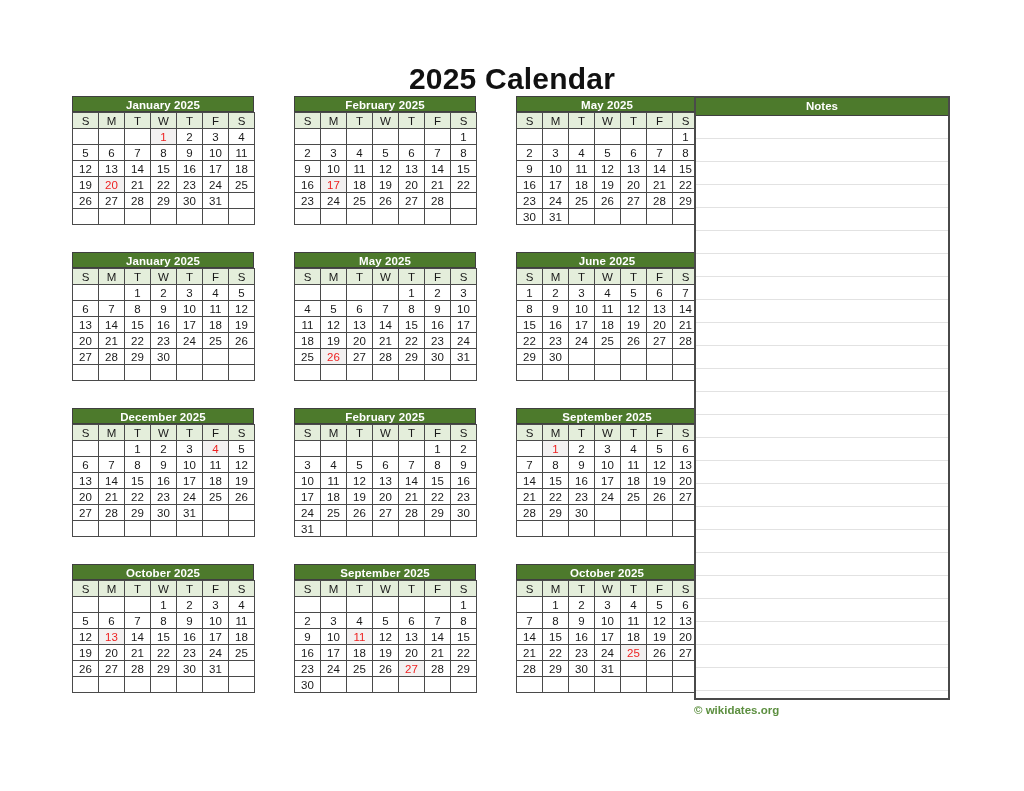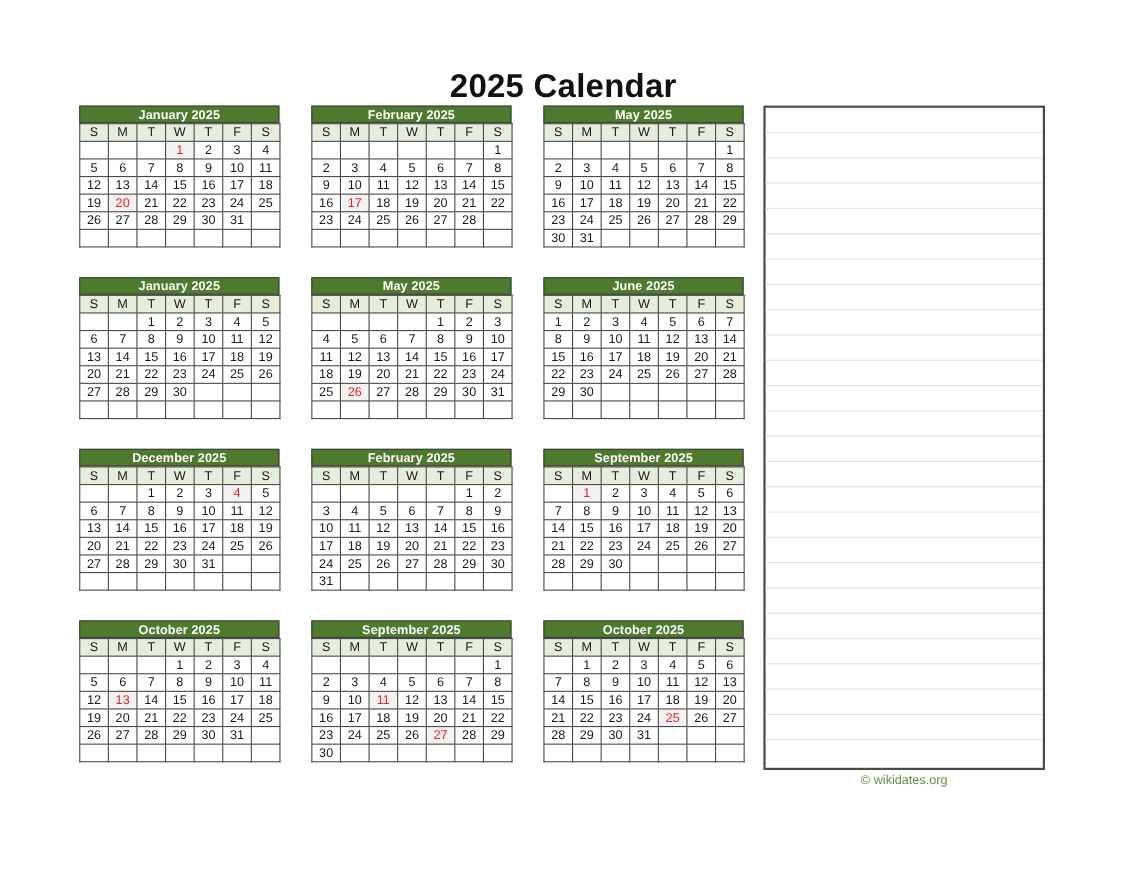--- a/index.html
+++ b/index.html
@@ -33,21 +33,21 @@
     width: 1024px;
   }
   #months-area {
     position: absolute;
     left: 72px;
     top: 0;
     width: 600px;
   }
   .month-row {
     display: flex;
-    gap: 6px;
+    gap: 17px;
     margin-bottom: 0px;
     height: 156px;
   }
   .month-block {
     width: 182px;
     margin-right: 23px;
   }
   .month-head {
     background: #4d7a2c;
     color: #ffffff;
@@ -118,24 +118,24 @@
   .note-line {
     height: 23px;
     border-bottom: 1px solid #e2e2e2;
     box-sizing: border-box;
   }
   #footer-credit {
     position: absolute;
     left: 694px;
     top: 608px;
     width: 256px;
-    text-align: center;
+    text-align: left;
     font-size: 11.5px;
     color: #5c8f3f;
-    font-weight: normal;
+    font-weight: bold;
   }
 </style>
 </head>
 <body>
 
 <h1 id="page-title">2025 Calendar</h1>
 
 <div id="layout">
 
   <div id="months-area">
@@ -1007,20 +1007,21 @@
                 <td class="empty"></td>
                 <td class="empty"></td>
               </tr>
             </tbody>
           </table>
         </div>
       </div>
     </div>
 
   <div id="notes-panel">
+    <div id="notes-head">Notes</div>
     <div id="notes-lines">
         <div class="note-line"></div>
         <div class="note-line"></div>
         <div class="note-line"></div>
         <div class="note-line"></div>
         <div class="note-line"></div>
         <div class="note-line"></div>
         <div class="note-line"></div>
         <div class="note-line"></div>
         <div class="note-line"></div>

